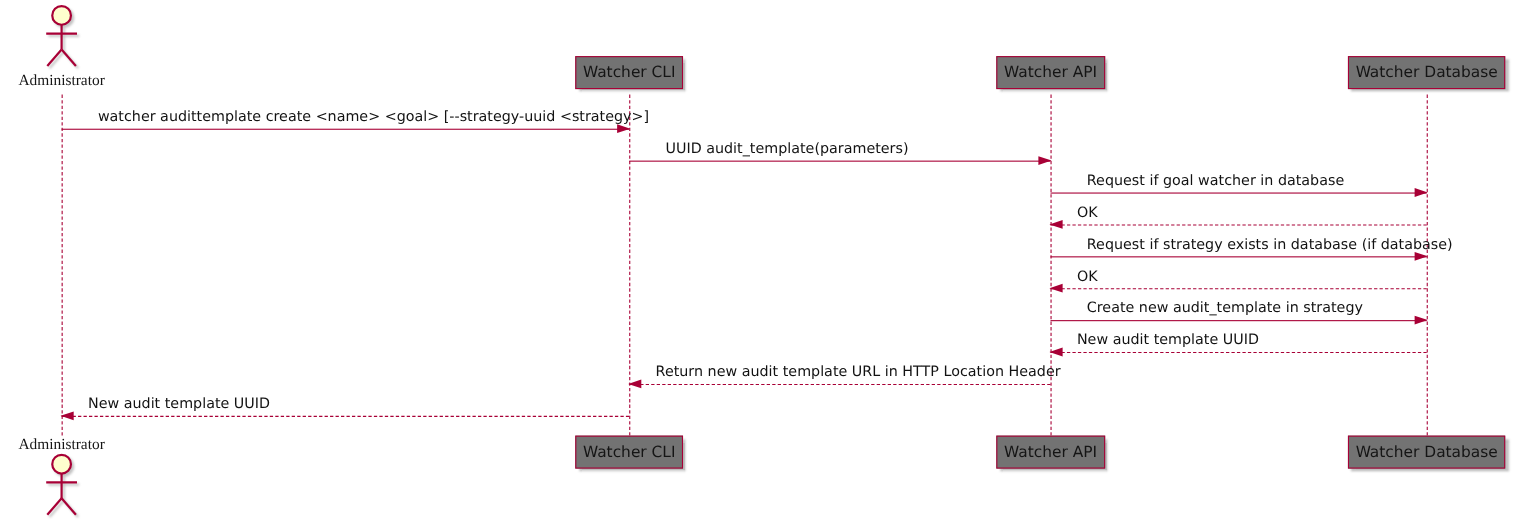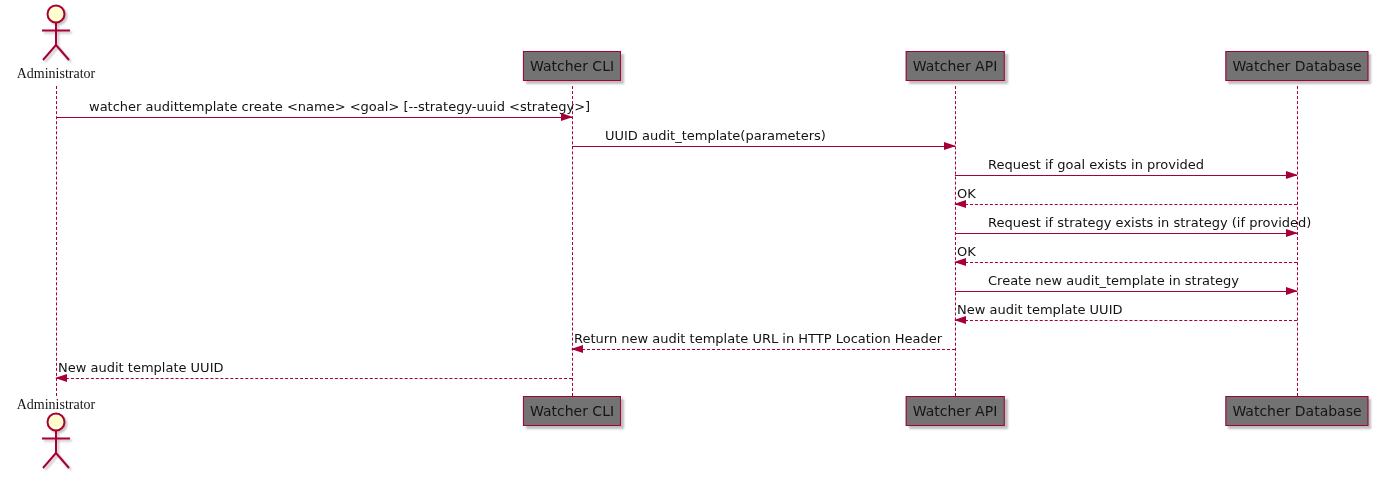--- a/index.html
+++ b/index.html
@@ -29,21 +29,21 @@
   
   .msg { position:absolute; height:0; }
   .msg .line { position:absolute; left:0; right:0; top:-1px; border-top:1.5px solid #A80036; }
   .msg.dashed .line { border-top-style:dashed; border-top-width:1px; }
   .msg .head { position:absolute; top:-5px; width:0; height:0;
     border-top:4.5px solid transparent; border-bottom:4.5px solid transparent; }
   .msg.to-right .head { right:-1px; border-left:12px solid #A80036; }
   .msg.to-left  .head { left:-1px;  border-right:12px solid #A80036; }
   .msg .label { position:absolute; top:-19px; font-size:13px; color:#121212; white-space:nowrap; }
   .msg.to-right .label { left:5px;margin-left:28px; }
-  .msg.to-left  .label { left:2px;text-align:right; }
+  .msg.to-left  .label { left:24px;text-align:right; }
 </style>
 </head>
 <body>
 
 <div class="diagram">
 
   <svg class="actor-figure" style="left:56px; top:4px;" width="52" height="58" viewBox="0 0 52 58">
     <circle cx="26" cy="10" r="8.5" fill="#FEFECE" stroke="#A80036" stroke-width="2"></circle>
     <line x1="26" y1="18.5" x2="26" y2="41" stroke="#A80036" stroke-width="2"></line>
     <line x1="12" y1="26.5" x2="40" y2="26.5" stroke="#A80036" stroke-width="2"></line>
@@ -67,33 +67,33 @@
     <div class="head"></div>
   </div>
 
   <div class="msg to-right" style="left:572px; top:147px; width:383px;">
     <div class="label">UUID audit_template(parameters)</div>
     <div class="line"></div>
     <div class="head"></div>
   </div>
 
   <div class="msg to-right" style="left:955px; top:176px; width:342px;">
-    <div class="label">Request if goal exists in provided</div>
+    <div class="label">Request if goal watcher in database</div>
     <div class="line"></div>
     <div class="head"></div>
   </div>
 
   <div class="msg to-left dashed" style="left:955px; top:205px; width:342px;">
     <div class="label">OK</div>
     <div class="line"></div>
     <div class="head"></div>
   </div>
 
   <div class="msg to-right" style="left:955px; top:234px; width:342px;">
-    <div class="label">Request if strategy exists in strategy (if provided)</div>
+    <div class="label">Request if strategy exists in database (if database)</div>
     <div class="line"></div>
     <div class="head"></div>
   </div>
 
   <div class="msg to-left dashed" style="left:955px; top:263px; width:342px;">
     <div class="label">OK</div>
     <div class="line"></div>
     <div class="head"></div>
   </div>
 

